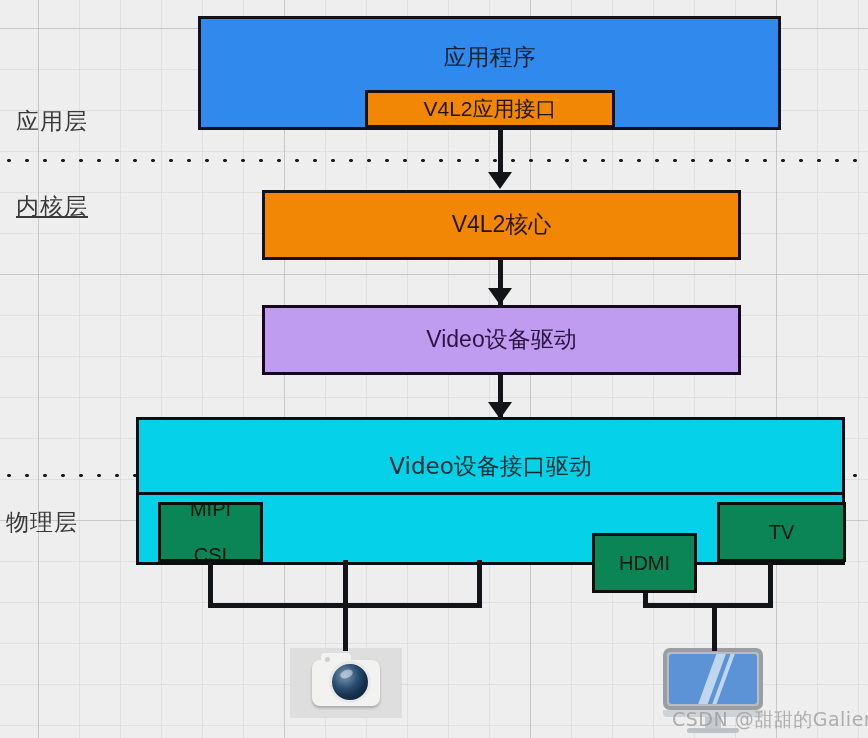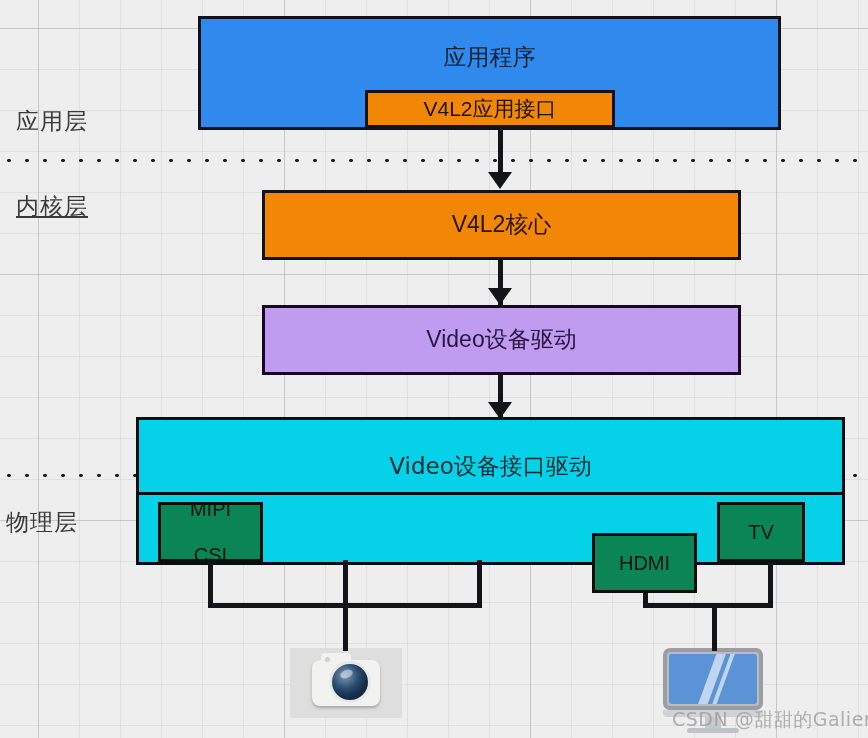--- a/index.html
+++ b/index.html
@@ -287,21 +287,21 @@
     <span>MIPI</span>
     <span>CSI</span>
   </div>
 
 
 
   <div class="box box-phy" style="left:592px; top:502px; width:105px; height:60px;margin-top:31px;">
     <span>HDMI</span>
   </div>
 
-  <div class="box box-phy" style="left:717px; top:502px; width:88px; height:60px;">
+  <div class="box box-phy" style="left:717px; top:502px; width:129px; height:60px;">
     <span>TV</span>
   </div>
 
   <div class="vline" style="left:208px; top:560px; height:48px;"></div>
   <div class="vline" style="left:343px; top:560px; height:48px;"></div>
   <div class="vline" style="left:477px; top:560px; height:48px;"></div>
   <div class="hline" style="left:208px; top:603px; width:274px;"></div>
   <div class="vline" style="left:343px; top:603px; height:48px;"></div>
 
   <div class="vline" style="left:643px; top:560px; height:48px;"></div>

